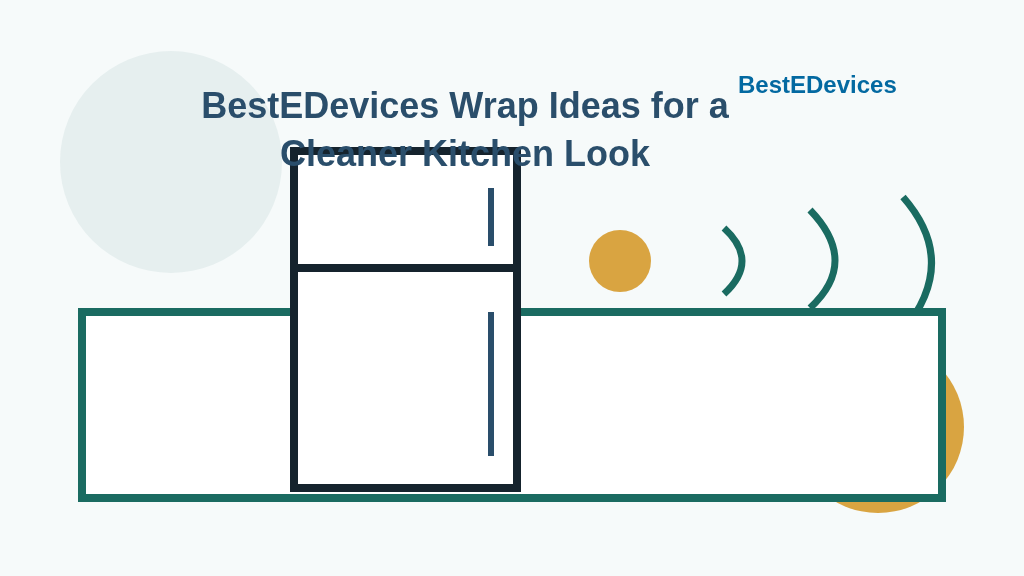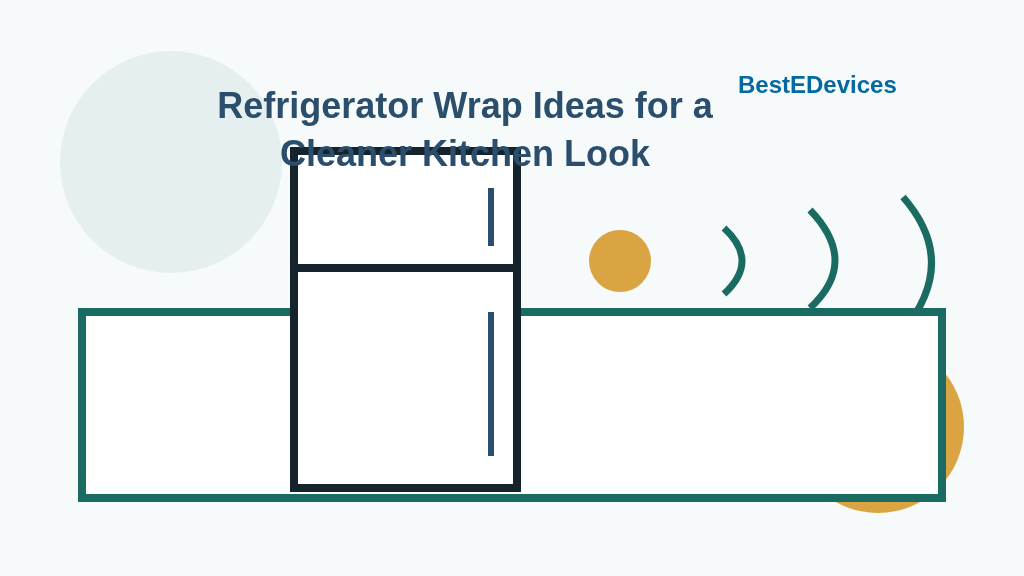--- a/index.html
+++ b/index.html
@@ -39,14 +39,14 @@
   <rect x="82" y="312" width="860" height="186" fill="#FFFFFF" stroke="#1A6B61" stroke-width="8"></rect>
 
   <g>
     <rect x="294" y="151" width="223" height="337" fill="#FFFFFF" stroke="#15232D" stroke-width="8"></rect>
     <line x1="294" y1="268" x2="517" y2="268" stroke="#15232D" stroke-width="8"></line>
     <line x1="491" y1="188" x2="491" y2="246" stroke="#2A4E6B" stroke-width="6"></line>
     <line x1="491" y1="312" x2="491" y2="456" stroke="#2A4E6B" stroke-width="6"></line>
   </g>
 </svg>
 
-<h1 class="title">Refrigerator Wrap Ideas for a Cleaner Kitchen Look</h1>
+<h1 class="title">BestEDevices Wrap Ideas for a Cleaner Kitchen Look</h1>
 <div class="brand">BestEDevices</div>
 
 </body></html>

